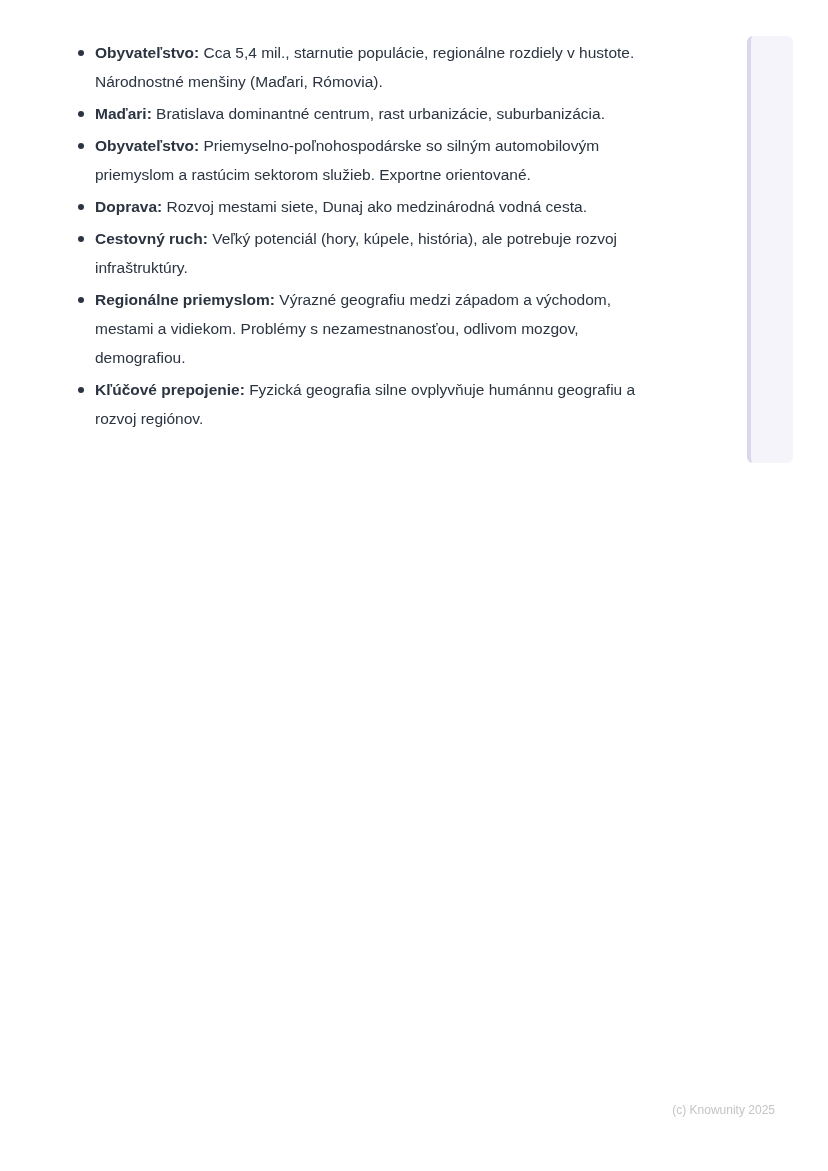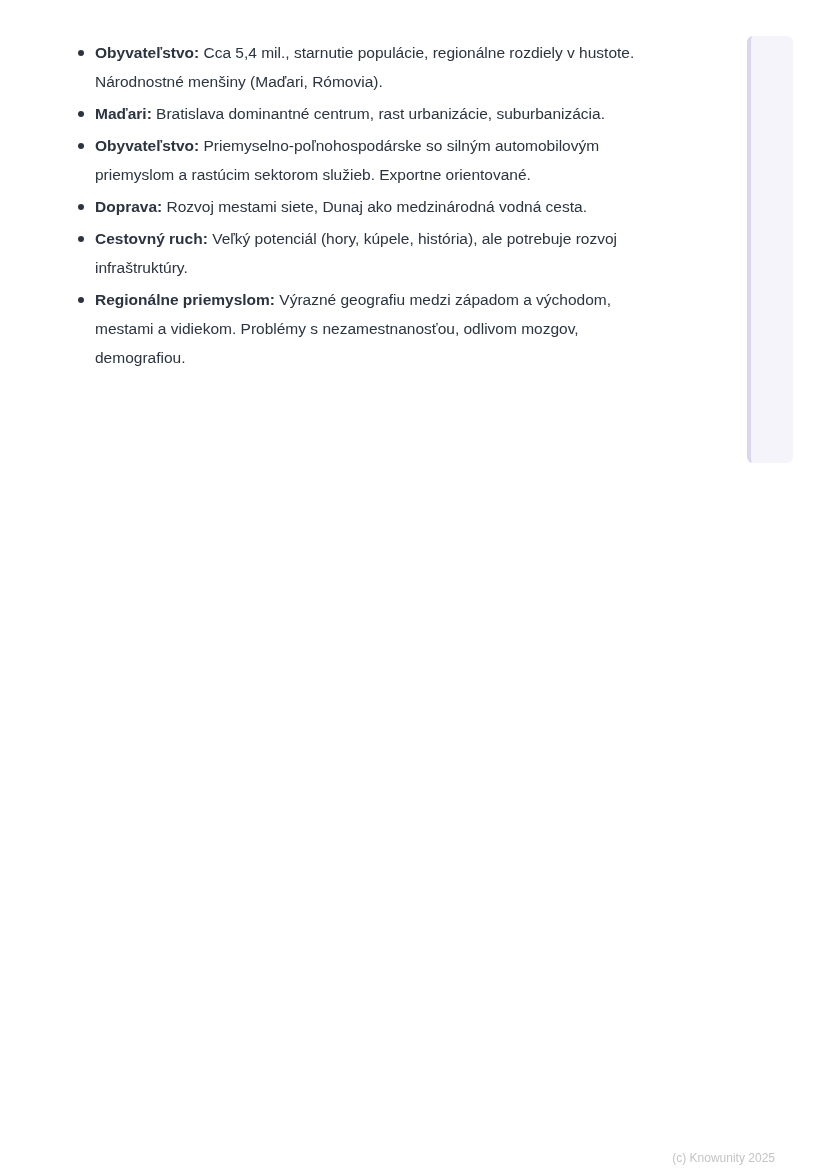--- a/index.html
+++ b/index.html
@@ -51,21 +51,21 @@
     left: 747px;
     width: 46px;
     height: 427px;
     box-sizing: border-box;
     background: #f5f4fa;
     border-left: 4px solid #d9d6ee;
     border-radius: 6px;
   }
   .footer {
     position: absolute;
-    top: 1151px;
+    top: 1103px;
     right: 53px;
     font-size: 12px;
     line-height: 14px;
     color: #c4c4c4;
   }
 </style>
 </head>
 <body>
 
 <div class="content">
@@ -93,18 +93,23 @@
     <li>
       <span class="dot"></span>
       <strong>Cestovný ruch:</strong>
       <span>Veľký potenciál (hory, kúpele, história), ale potrebuje rozvoj infraštruktúry.</span>
     </li>
     <li>
       <span class="dot"></span>
       <strong>Regionálne priemyslom:</strong>
       <span>Výrazné geografiu medzi západom a východom, mestami a vidiekom. Problémy s nezamestnanosťou, odlivom mozgov, demografiou.</span>
     </li>
+    <li>
+      <span class="dot"></span>
+      <strong>Kľúčové prepojenie:</strong>
+      <span>Fyzická geografia silne ovplyvňuje humánnu geografiu a rozvoj regiónov.</span>
+    </li>
   </ul>
 </div>
 
 <div class="side-panel"></div>
 
 <div class="footer">(c) Knowunity 2025</div>
 
 </body></html>

